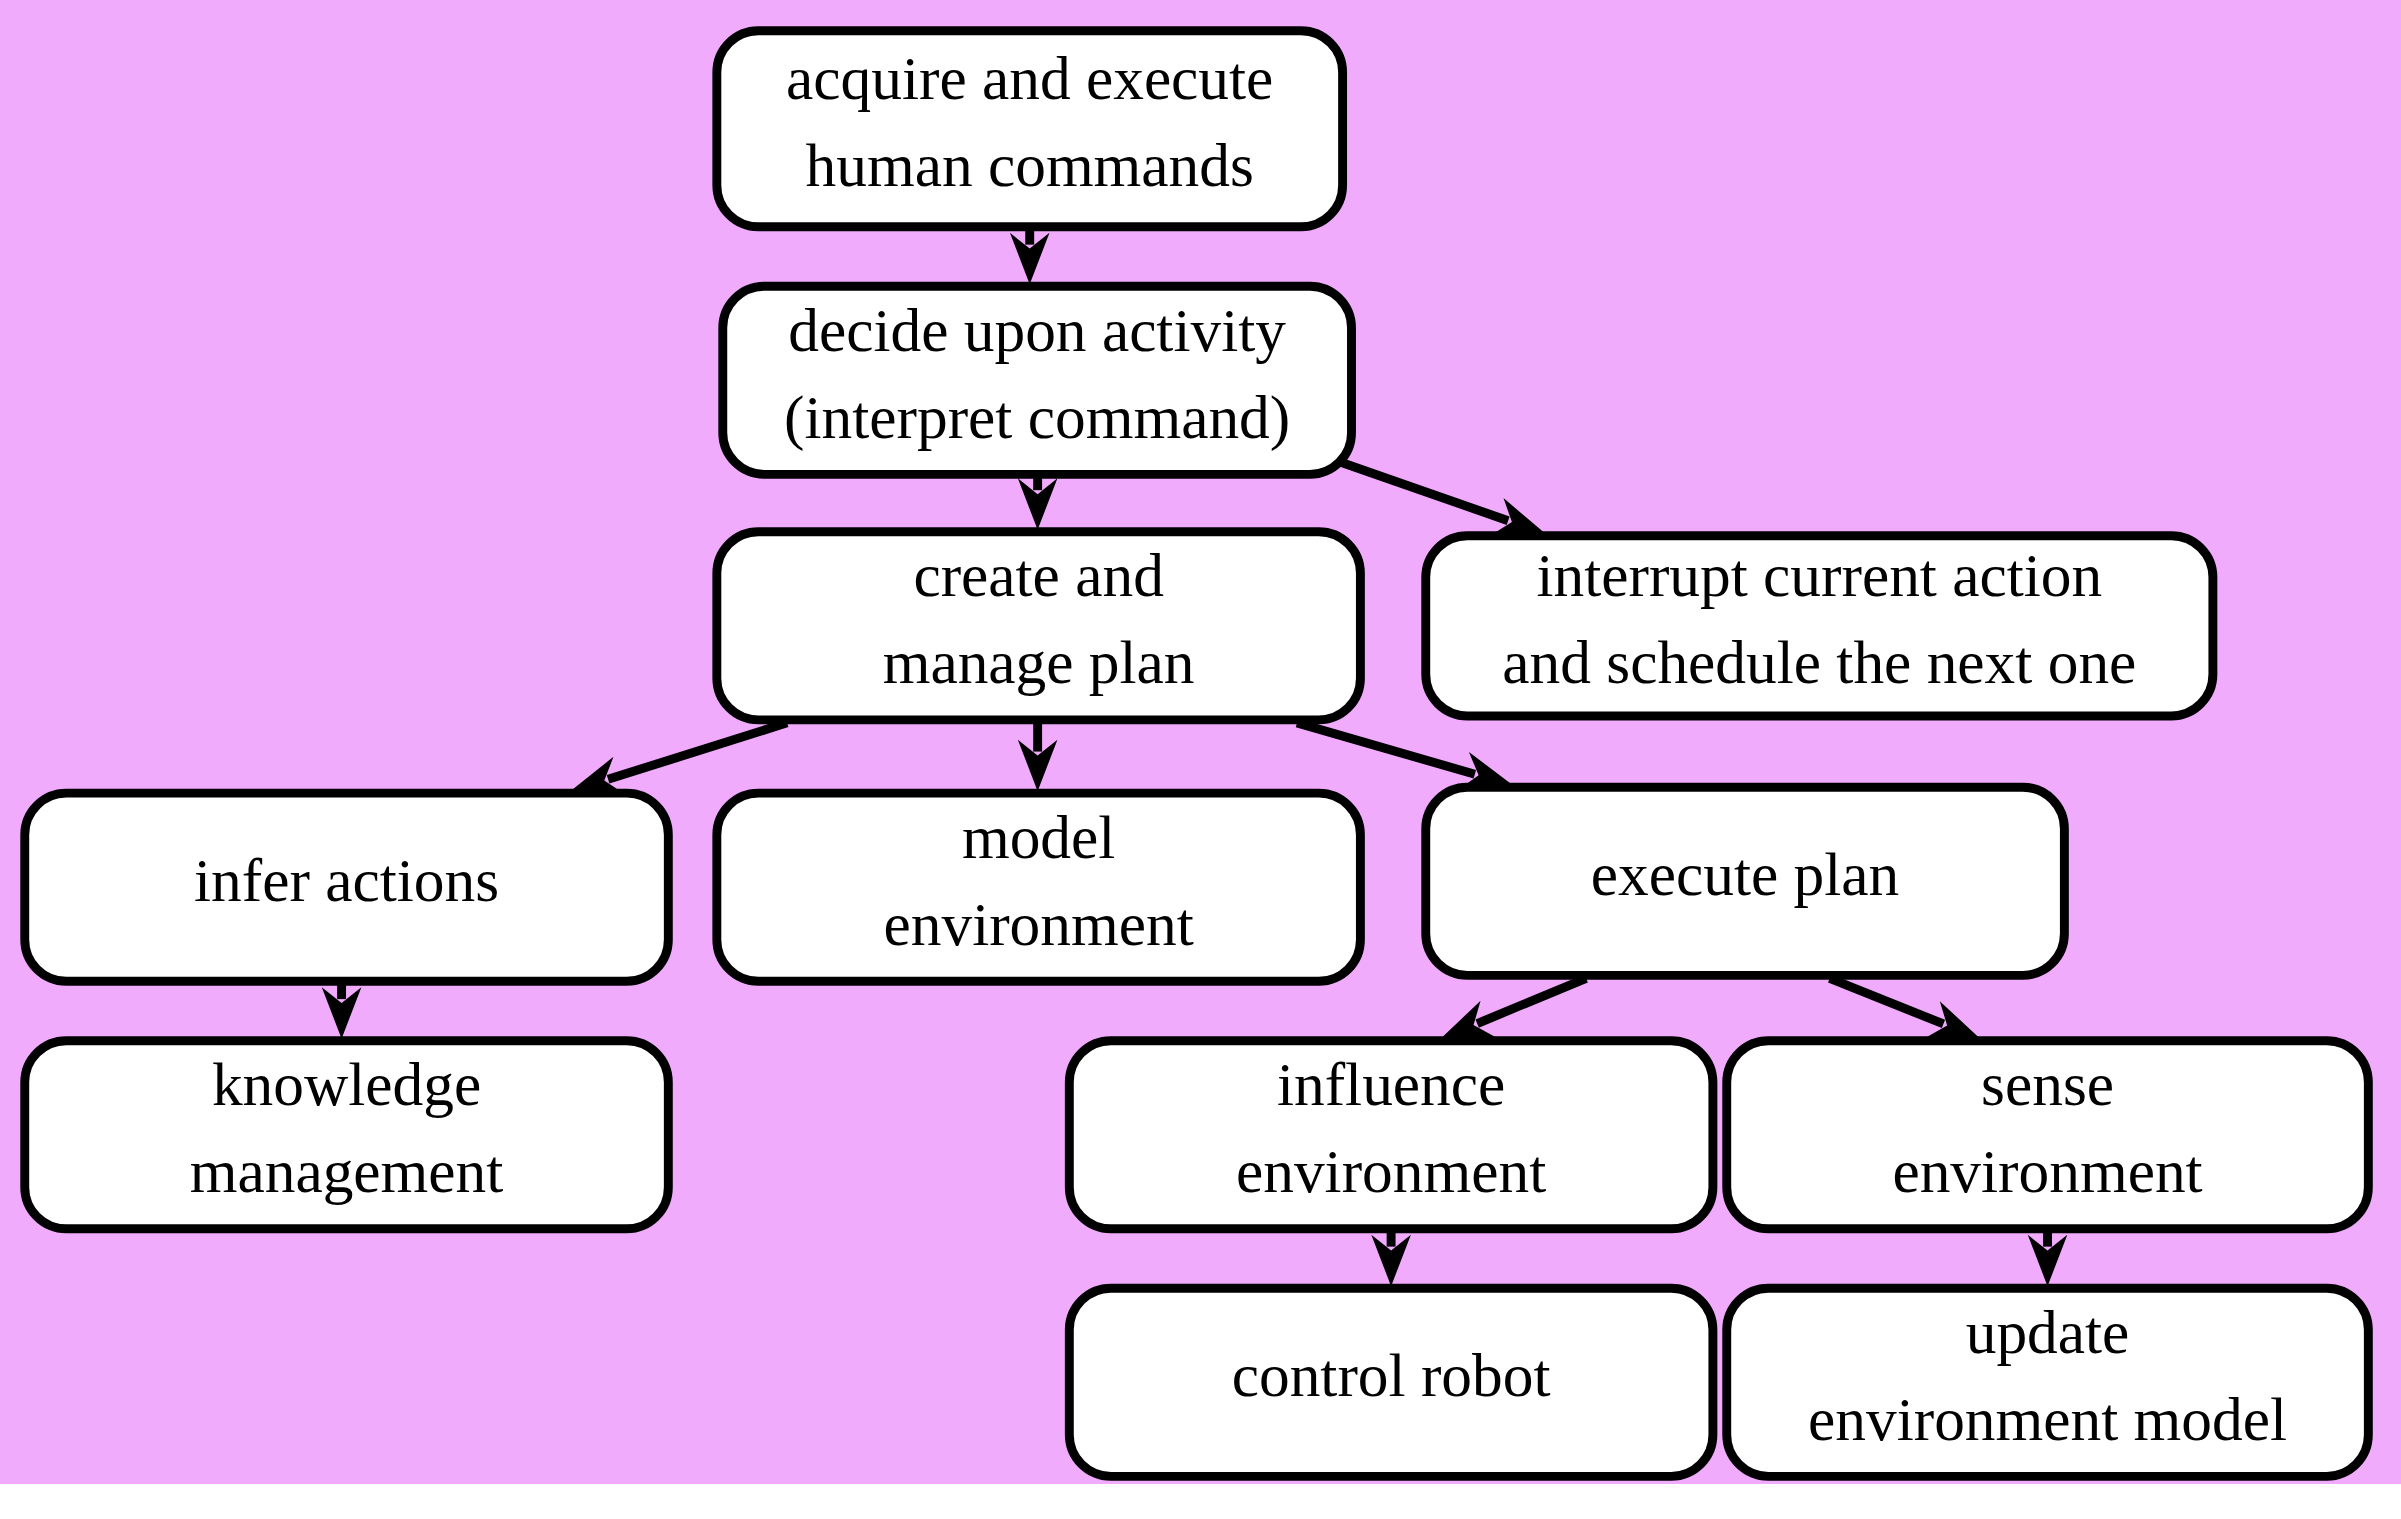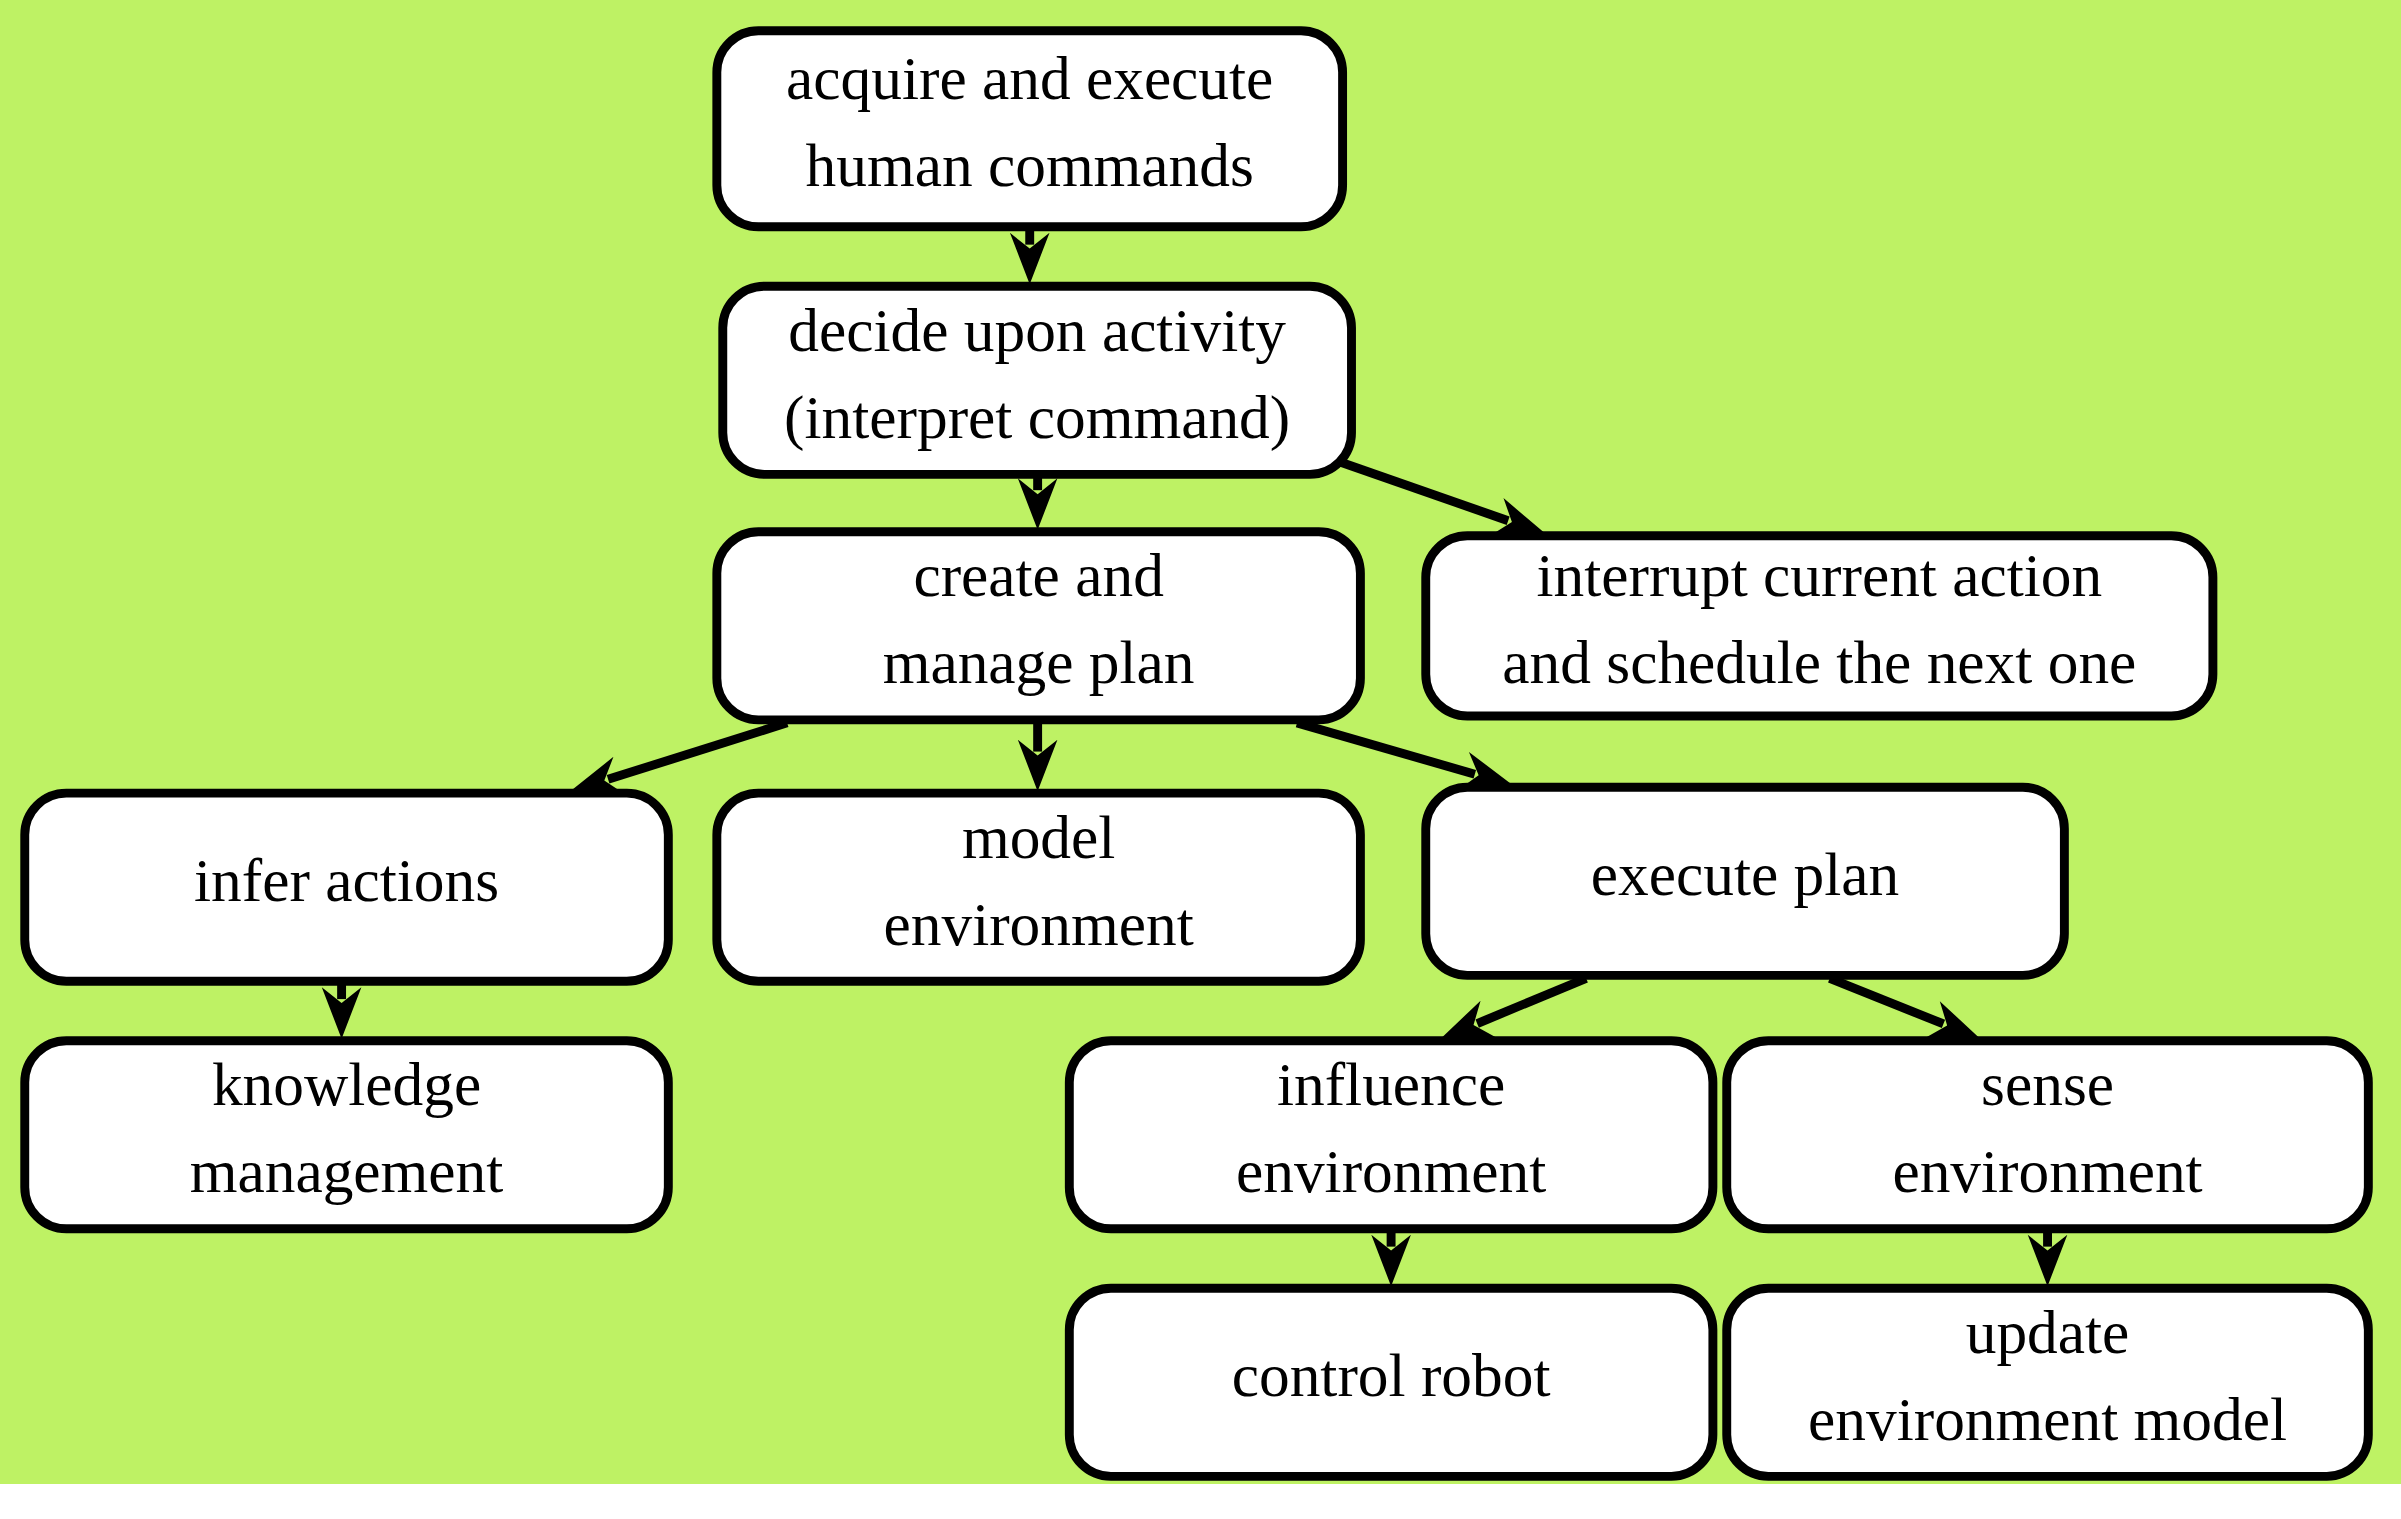--- a/index.html
+++ b/index.html
@@ -4,21 +4,21 @@
 <style>
   html, body {
     margin: 0;
     padding: 0;
     background: #ffffff;
   }
   #diagram-root {
     position: relative;
     width: 2402px;
     height: 1484px;
-    background: #bef264;
+    background: #f0abfc;
     overflow: hidden;
     font-family: "Liberation Serif", "DejaVu Serif", serif;
   }
   #flow-svg {
     position: absolute;
     top: 0;
     left: 0;
     width: 2402px;
     height: 1520px;
   }

